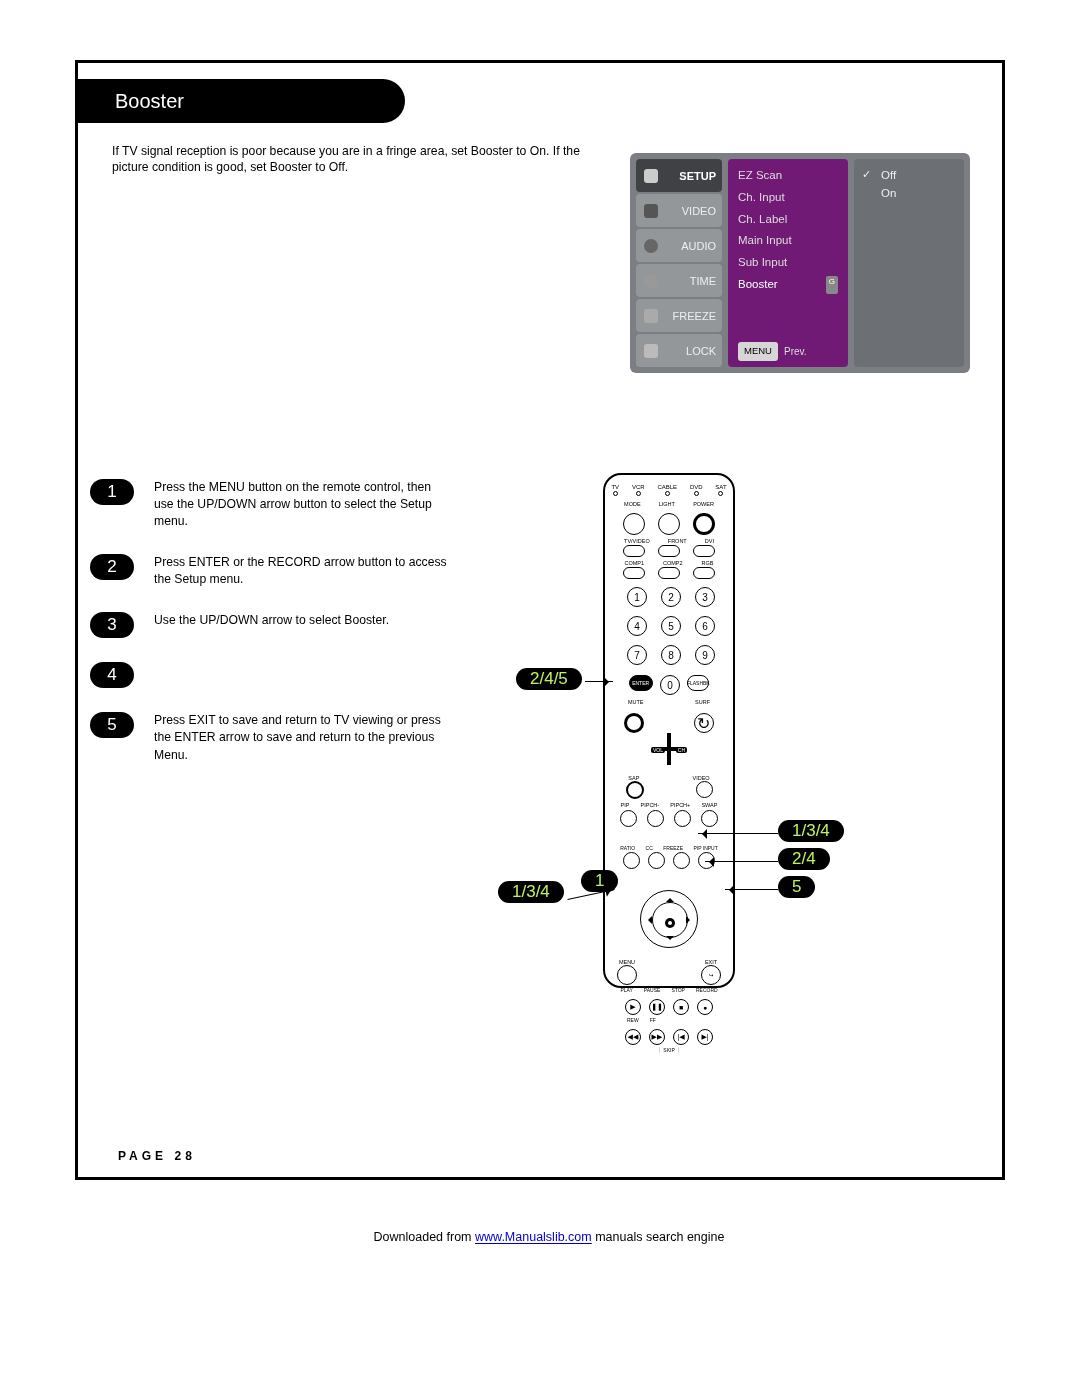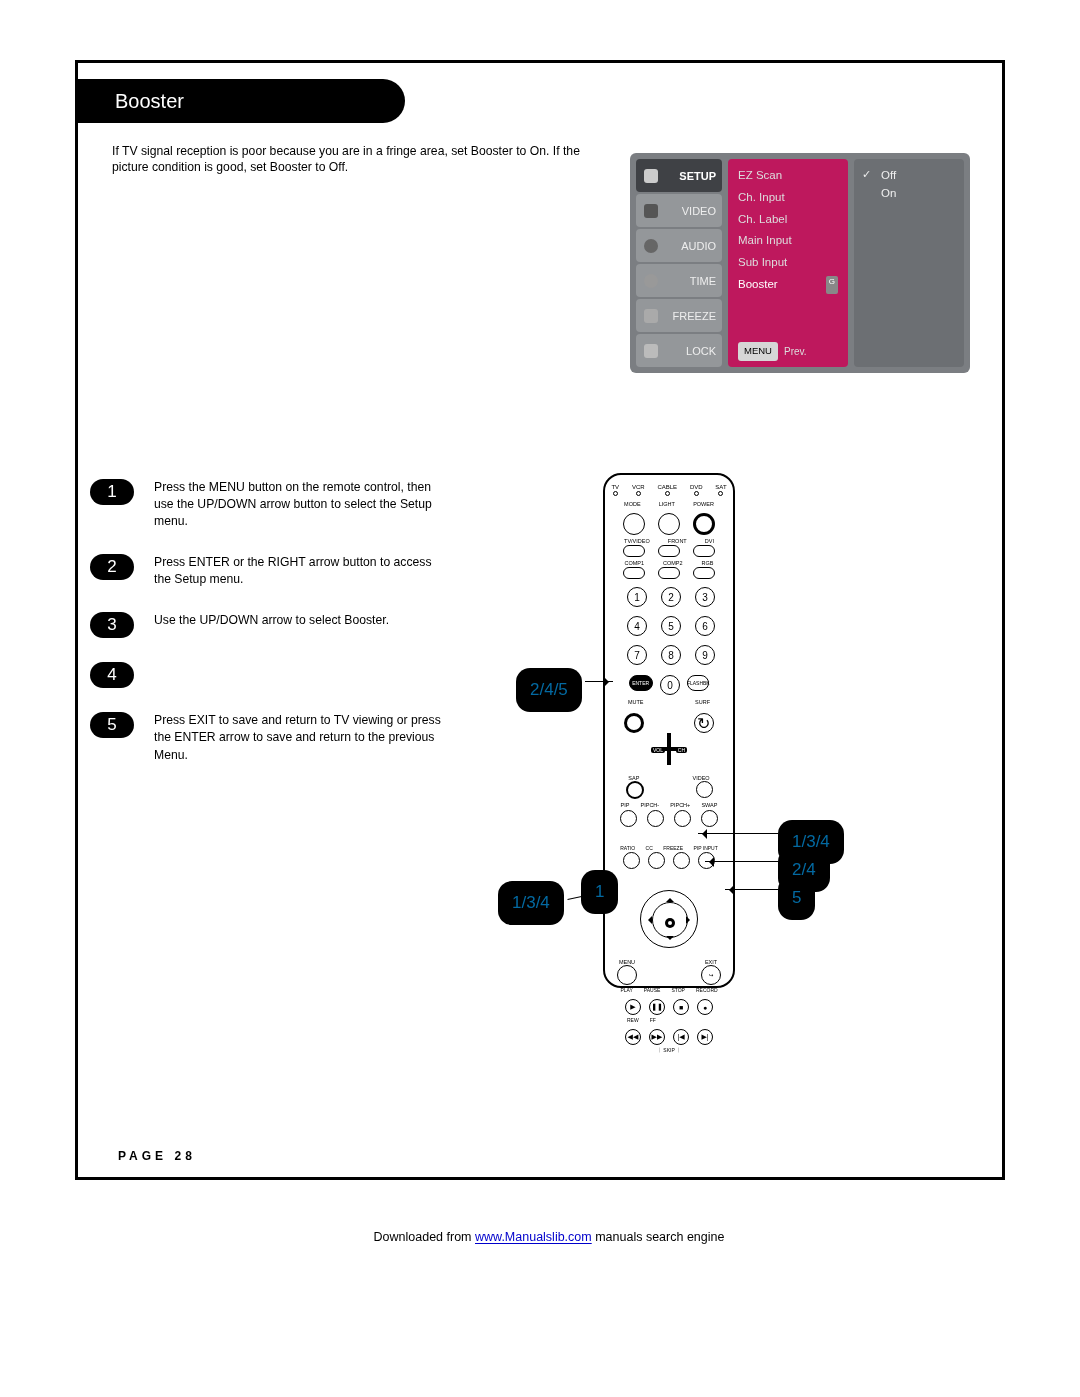--- a/index.html
+++ b/index.html
@@ -19,21 +19,21 @@
 .tab { height:37px; border-radius:4px; display:flex; align-items:center; justify-content:flex-end; padding:0 6px; color:#eee; font-size:11px; gap:5px;}
 .tab.active { background:#3f4145 ; color:#fff; font-weight:bold;}
 .tab:not(.active){ background:#94979a; }
 .tab-icon { width:14px; height:14px; background:#aaa; border-radius:3px; margin-right:auto; margin-left:2px;}
 .tab.active .tab-icon{background:#ccc;}
 .tab-icon.video{background:#555;}
 .tab-icon.audio{background:#666; border-radius:50%;}
 .tab-icon.time{background:#999; border-radius:50%;}
 .tab-icon.lock{background:#bbb;}
 
-.menu-col { flex:1; background:#be185d; border-radius:4px; padding:6px 10px; color:#ddd; font-size:11.5px; line-height:1.55; position:relative;}
+.menu-col { flex:1; background:#701a75; border-radius:4px; padding:6px 10px; color:#ddd; font-size:11.5px; line-height:1.55; position:relative;}
 .menu-col .row { display:flex; justify-content:space-between; padding:2px 0;}
 .menu-col .row.sel { color:#fff; }
 .menu-col .g { font-size:8px; background:#888; border-radius:2px; padding:0 3px; color:#fff;}
 .menu-bottom { position:absolute; bottom:6px; left:10px; display:flex; gap:6px; align-items:center;}
 .menu-btn { background:#d6d6d6; color:#000; font-size:9.5px; padding:2px 6px; border-radius:3px;}
 .prev-txt { color:#ddd; font-size:10px;}
 
 .sub-col { width:110px; background:#6c6f73; border-radius:4px; padding:6px 8px; color:#eee; font-size:11.5px;}
 .sub-col .opt{ display:flex; align-items:center; gap:7px; padding:3px 0;}
 .check{ font-size:11px; width:12px;}
@@ -81,21 +81,21 @@
 .tri{ position:absolute; width:0; height:0; border:4px solid transparent;}
 
 .menu-exit{ display:flex; justify-content:space-between; padding:0 12px; margin-top:2px; font-size:5.5px;}
 .me-btn{ width:20px; height:20px; border:1.4px solid #000; border-radius:50%; display:flex; align-items:center; justify-content:center;}
 
 .transport{ margin-top:6px; display:flex; justify-content:center; gap:8px;}
 .tbtn{ width:16px; height:16px; border:1.4px solid #000; border-radius:50%; display:flex; align-items:center;justify-content:center; font-size:7px;}
 .trans-lbl{ display:flex; justify-content:center; gap:3px; font-size:5px; margin-top:2px;}
 .skip-bracket{ margin-top:2px; text-align:center; font-size:5px;}
 
-.callout { position:absolute; background:#000; color:#0369a1; border-radius:14px; height:44px; display:flex; align-items:center; justify-content:center; font-size:17px; padding:0 14px; z-index:5;}
+.callout { position:absolute; background:#000; color:#bef264; border-radius:14px; height:22px; display:flex; align-items:center; justify-content:center; font-size:17px; padding:0 14px; z-index:5;}
 
 .leader{ position:absolute; border-top:1.5px solid #000; z-index:4;}
 .leader::after{content:''; position:absolute; right:-1px; top:-5px; width:0; height:0; border:5px solid transparent; border-left-color:#000;}
 .leader.rev::after{ left:-1px; right:auto; border-left-color:transparent; border-right-color:#000;}
 
 .page-num { position:absolute; bottom:14px; left:40px; font-size:12px; letter-spacing:4px; font-weight:600; }
 
 .footer-note { margin-left: 18px; font-size: 12.5px; margin-top: 50px; text-align: center;}
 .footer-note a { color: #0000cc; text-underline-offset:2px;}
 </style>
@@ -177,21 +177,21 @@
     </div>
   </div>
 
   <div class="steps">
     <div class="step">
       <div class="num-badge">1</div>
       <div class="step-text">Press the MENU button on the remote control, then use the UP/DOWN arrow button to select the Setup menu.</div>
     </div>
     <div class="step">
       <div class="num-badge">2</div>
-      <div class="step-text">Press ENTER or the RIGHT arrow button to access the Setup menu.</div>
+      <div class="step-text">Press ENTER or the RECORD arrow button to access the Setup menu.</div>
     </div>
     <div class="step">
       <div class="num-badge">3</div>
       <div class="step-text">Use the UP/DOWN arrow to select Booster.</div>
     </div>
     <div class="step">
       <div class="num-badge">4</div>
     </div>
     <div class="step">
       <div class="num-badge">5</div>

